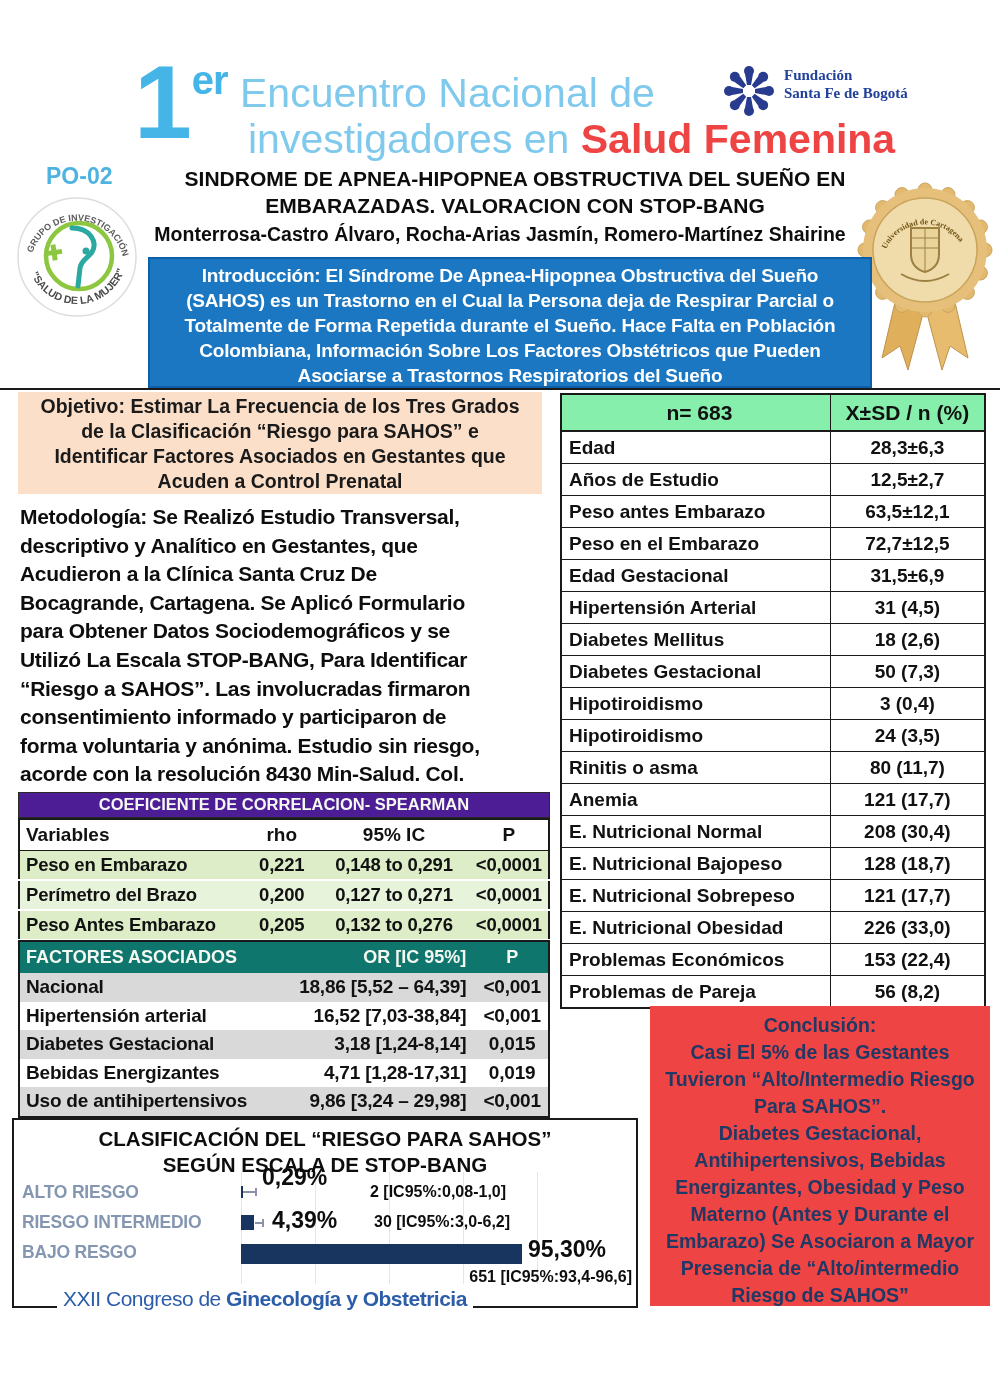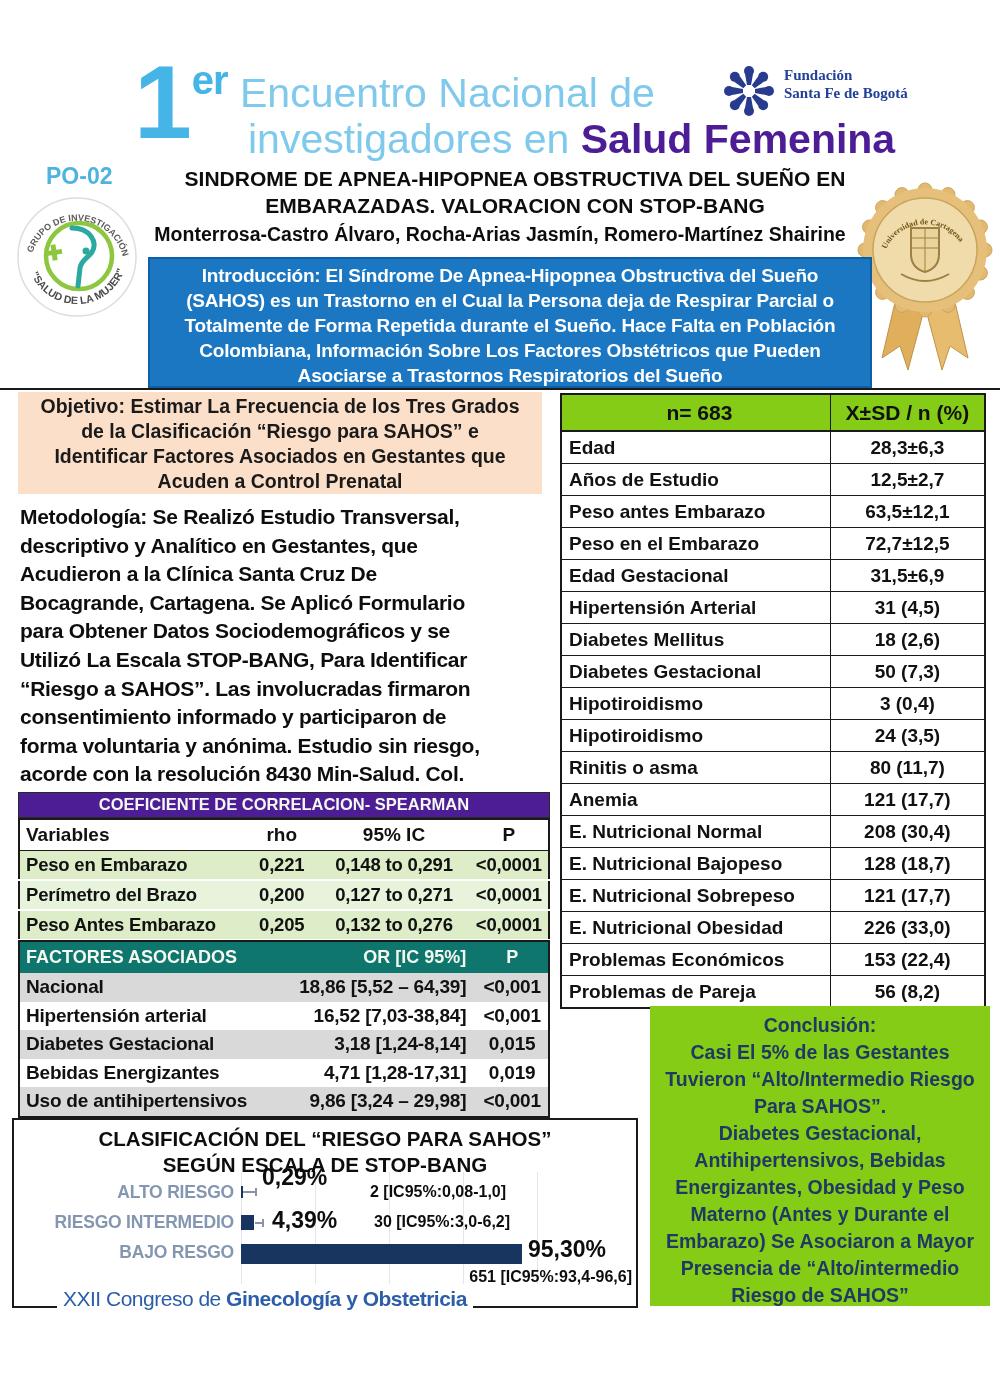--- a/index.html
+++ b/index.html
@@ -8,21 +8,21 @@
     font-family:"Liberation Sans","DejaVu Sans",sans-serif;color:#111;
     overflow:hidden;
   }
   .abs{position:absolute;}
 
   
   .big-one{left:134px;top:50px;font-size:104px;font-weight:bold;color:#45B5E7;line-height:1;}
   .big-one sup{font-size:40px;vertical-align:top;position:relative;top:10px;letter-spacing:-1px;}
   .hline1{left:240px;top:70px;font-size:41px;color:#7FC9ED;letter-spacing:0px;}
   .hline2{left:248px;top:116px;font-size:41px;color:#7FC9ED;}
-  .hline2 .bold-part{font-weight:bold;color:#4c1d95;}
+  .hline2 .bold-part{font-weight:bold;color:#ef4444;}
   .fsfb-logo{left:720px;top:60px;}
   .fsfb-text{left:784px;top:66px;font-family:"Liberation Serif","DejaVu Serif",serif;
     font-size:15px;font-weight:bold;color:#21409A;line-height:18px;}
 
   
   .po-code{left:46px;top:163px;font-size:23px;font-weight:bold;color:#4FB3E0;}
   .title{left:150px;top:165px;width:730px;text-align:center;font-size:21px;font-weight:bold;
     line-height:27px;color:#0d0d0d;}
   .authors{left:120px;top:223px;width:760px;text-align:center;font-size:19.5px;font-weight:bold;color:#0d0d0d;}
 
@@ -67,37 +67,37 @@
   .fact-row.odd td{background:#D9D9D9;}
   .fact-row.even td{background:#ffffff;}
   .fact-table .c1{width:47%;text-align:left;padding-left:6px;}
   .fact-table .c2{width:39%;text-align:right;padding-right:10px;}
   .fact-table .c3{width:14%;text-align:center;}
 
   
   .stats-table{left:560px;top:393px;width:426px;border-collapse:collapse;table-layout:fixed;
     border:2.5px solid #1a1a1a;}
   .stats-table td,.stats-table th{padding:0;font-weight:bold;border:1.5px solid #1a1a1a;}
-  .stats-head th{background:#84cc16;font-size:21px;height:35px;text-align:center;border-bottom:2px solid #1a1a1a;}
+  .stats-head th{background:#86efac;font-size:21px;height:35px;text-align:center;border-bottom:2px solid #1a1a1a;}
   .stats-row td{font-size:19px;height:31px;background:#fff;}
   .stats-table .c1{width:63%;text-align:left;padding-left:7px;}
   .stats-table .c2{width:37%;text-align:center;}
 
   
-  .conclusion-box{left:650px;top:1006px;width:340px;height:300px;background:#84cc16;box-sizing:border-box;
+  .conclusion-box{left:650px;top:1006px;width:340px;height:300px;background:#ef4444;box-sizing:border-box;
     color:#1F3864;font-weight:bold;font-size:19.5px;line-height:27px;text-align:center;padding:6px 8px;}
   .conclusion-body{white-space:pre-line;}
 
   
   .chart-box{left:12px;top:1118px;width:626px;height:190px;border:2.5px solid #1a1a1a;background:#fff;
     box-sizing:border-box;}
   .chart-title{position:absolute;left:0;top:6px;width:100%;text-align:center;font-weight:bold;
     font-size:20.5px;line-height:26px;white-space:pre-line;color:#0d0d0d;}
   .gridline{position:absolute;top:52px;height:112px;width:1px;background:#E2E6EE;}
-  .cat-label{position:absolute;width:212px;text-align:right;font-weight:bold;font-size:17.5px;
+  .cat-label{position:absolute;width:212px;text-align:left;font-weight:bold;font-size:17.5px;
     color:#8496B0;letter-spacing:-0.2px;}
   .bar{position:absolute;background:#17355E;}
   .whisker{position:absolute;height:2px;background:#8a93a5;}
   .whisker:after{content:"";position:absolute;right:0;top:-3px;width:2px;height:8px;background:#8a93a5;}
   .pct-label{position:absolute;font-weight:bold;font-size:23px;color:#0d0d0d;}
   .count-label{position:absolute;font-weight:bold;font-size:16px;color:#0d0d0d;}
 
   
   .congress{left:14px;top:1287px;z-index:3;background:#ffffff;padding:0 6px;font-size:21px;
     color:#2C5DA9;letter-spacing:-0.5px;margin-left:43px;}

